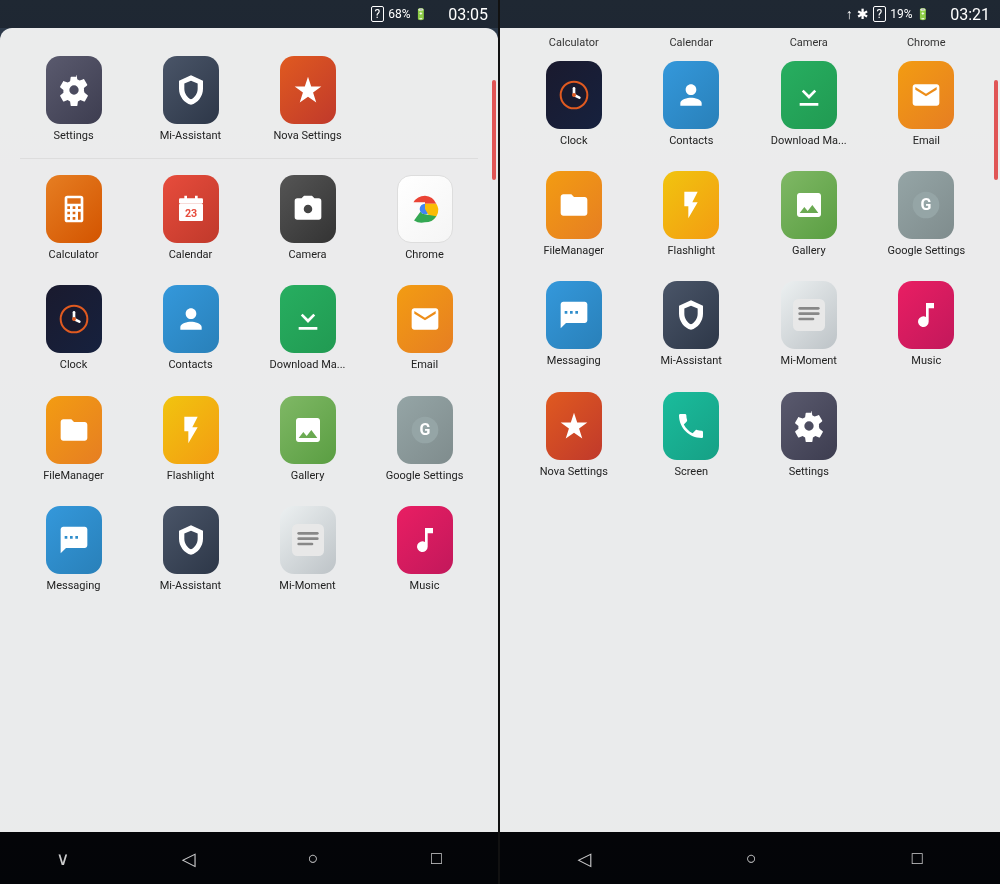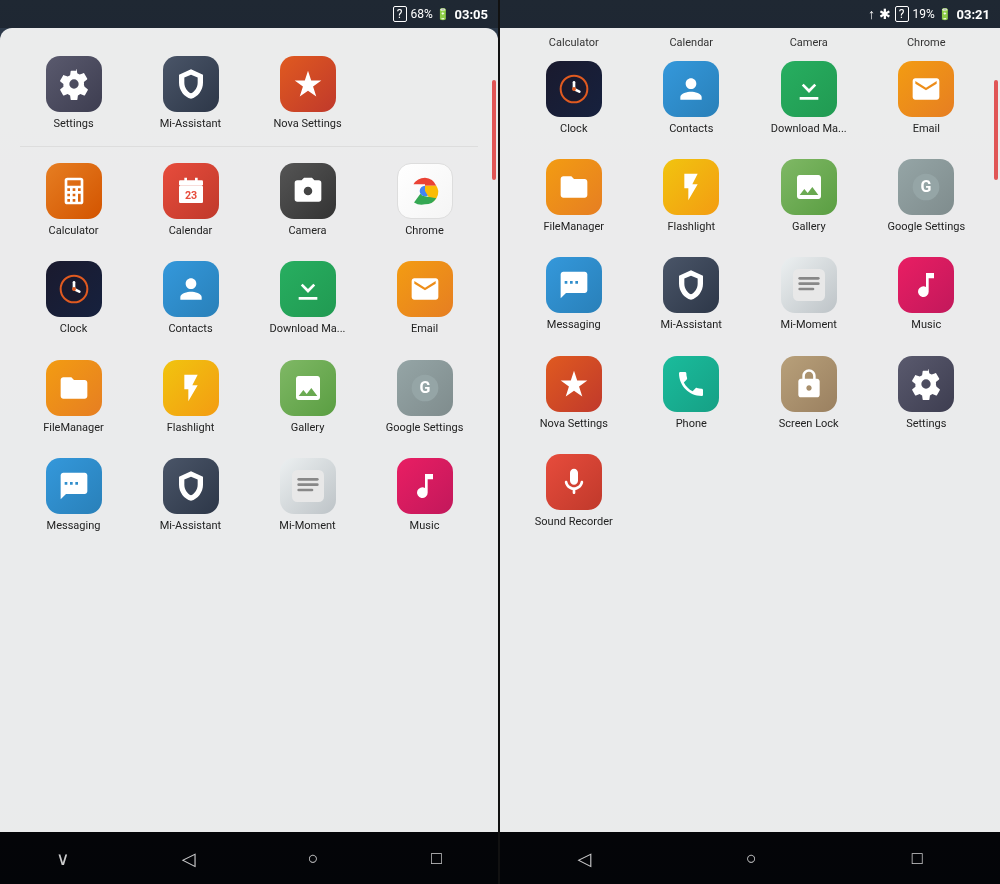--- a/index.html
+++ b/index.html
@@ -46,24 +46,24 @@
       color: white;
     }
 
     .status-bar .battery-text {
       font-size: 12px;
       color: white;
       text-align: right;
     }
 
     .status-bar .time {
-      font-size: 13px;
+      font-size: 16px;
       color: white;
-      font-weight: 700;
-      margin-left: 0;
+      font-weight: 400;
+      margin-left: 16px;
     }
 
     
     .app-drawer {
       flex: 1;
       background: rgba(245,245,245,0.95);
       border-radius: 12px 12px 0 0;
       margin: 0;
       padding: 20px 10px 10px;
       overflow-y: auto;
@@ -94,21 +94,21 @@
       display: flex;
       flex-direction: column;
       align-items: center;
       gap: 5px;
       padding: 8px 4px;
       cursor: pointer;
     }
 
     .app-icon {
       width: 56px;
-      height: 56px;
+      height: 68px;
       border-radius: 14px;
       display: flex;
       align-items: center;
       justify-content: center;
       font-size: 26px;
       color: white;
       flex-shrink: 0;
     }
 
     .app-label {
@@ -567,50 +567,34 @@
         </div>
         <span class="app-label">Nova Settings</span>
       </div>
 
       <div class="app-item">
         <div class="app-icon icon-phone">
           <svg viewBox="0 0 24 24" fill="white">
               <path d="M6.62 10.79c1.44 2.83 3.76 5.14 6.59 6.59l2.2-2.2c.27-.27.67-.36 1.02-.24 1.12.37 2.33.57 3.57.57.55 0 1 .45 1 1V20c0 .55-.45 1-1 1-9.39 0-17-7.61-17-17 0-.55.45-1 1-1h3.5c.55 0 1 .45 1 1 0 1.25.2 2.45.57 3.57.11.35.03.74-.25 1.02l-2.2 2.2z"></path>
             </svg>
         </div>
-        <span class="app-label">Phone</span>
-      </div>
-
-
-      <div class="app-item">
-        <div class="app-icon icon-screen-lock">
-          <svg viewBox="0 0 24 24" fill="white">
-              <path d="M18 8h-1V6c0-2.76-2.24-5-5-5S7 3.24 7 6v2H6c-1.1 0-2 .9-2 2v10c0 1.1.9 2 2 2h12c1.1 0 2-.9 2-2V10c0-1.1-.9-2-2-2zm-6 9c-1.1 0-2-.9-2-2s.9-2 2-2 2 .9 2 2-.9 2-2 2zm3.1-9H8.9V6c0-1.71 1.39-3.1 3.1-3.1 1.71 0 3.1 1.39 3.1 3.1v2z"></path>
-            </svg>
-        </div>
-        <span class="app-label">Screen Lock</span>
-      </div>
+        <span class="app-label">Screen</span>
+      </div>
+
+
 
       <div class="app-item">
         <div class="app-icon icon-settings">
           <svg viewBox="0 0 24 24" fill="white">
               <path d="M12 15.5A3.5 3.5 0 018.5 12 3.5 3.5 0 0112 8.5a3.5 3.5 0 013.5 3.5 3.5 3.5 0 01-3.5 3.5m7.43-2.92c.04-.34.07-.68.07-1.08s-.03-.74-.07-1.08l2.33-1.82c.21-.16.27-.45.13-.68l-2.21-3.83c-.13-.23-.42-.31-.65-.23l-2.75 1.1c-.57-.44-1.18-.81-1.85-1.08l-.41-2.93A.515.515 0 0014 2h-4a.515.515 0 00-.51.44l-.41 2.93c-.67.27-1.28.64-1.85 1.08L4.48 5.35c-.23-.08-.52 0-.65.23L1.62 9.41c-.13.23-.07.52.14.68l2.33 1.82c-.04.34-.07.68-.07 1.08s.03.74.07 1.08L1.76 15.89c-.21.16-.27.45-.14.68l2.21 3.83c.13.23.42.31.65.23l2.75-1.1c.57.44 1.18.81 1.85 1.08l.41 2.93c.06.24.27.44.52.44h4c.25 0 .46-.2.52-.44l.41-2.93c.67-.27 1.28-.64 1.85-1.08l2.75 1.1c.23.08.52 0 .65-.23l2.21-3.83c.13-.23.07-.52-.14-.68l-2.33-1.82z"></path>
             </svg>
         </div>
         <span class="app-label">Settings</span>
       </div>
 
-      <div class="app-item">
-        <div class="app-icon icon-sound-recorder">
-          <svg viewBox="0 0 24 24" fill="white">
-              <path d="M12 14c1.66 0 3-1.34 3-3V5c0-1.66-1.34-3-3-3S9 3.34 9 5v6c0 1.66 1.34 3 3 3zm5.91-3c-.49 0-.9.36-.98.85C16.52 14.2 14.47 16 12 16s-4.52-1.8-4.93-4.15c-.08-.49-.49-.85-.98-.85-.61 0-1.09.54-1 1.14.49 3 2.89 5.35 5.91 5.78V20c0 .55.45 1 1 1s1-.45 1-1v-2.08c3.02-.43 5.42-2.78 5.91-5.78.1-.6-.39-1.14-1-1.14z"></path>
-            </svg>
-        </div>
-        <span class="app-label">Sound Recorder</span>
-      </div>
 
     </div>
   </div>
 
   <div class="scroll-indicator"></div>
 
   <div class="nav-bar">
     <span class="nav-btn">◁</span>
     <span class="nav-btn">○</span>
     <span class="nav-btn">□</span>

